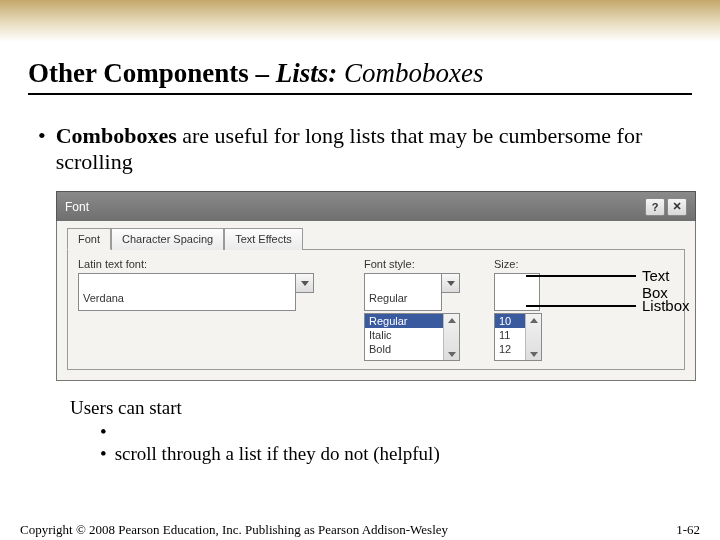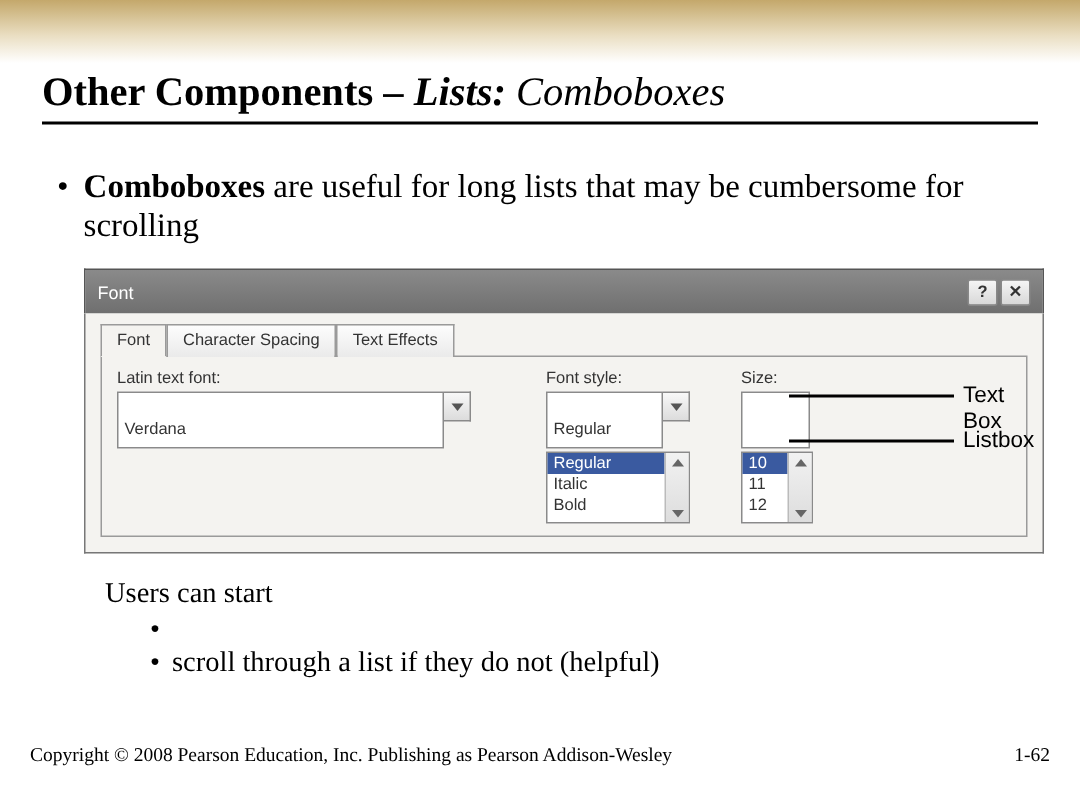--- a/index.html
+++ b/index.html
@@ -1,19 +1,19 @@
 <!DOCTYPE html>
 <html><head>
 <meta charset="utf-8">
 <style>
   * { box-sizing: border-box; margin: 0; padding: 0; }
   html, body { width: 720px; height: 540px; font-family: "Times New Roman", serif; background: #fff; overflow: hidden; }
   .top-grad { height: 42px; background: linear-gradient(#c4a86b 0%, #e9ddc0 55%, #fff 100%); }
   .slide { padding: 0 28px; }
-  .title { font-size: 27px; font-weight: bold; margin-top: 4px; }
+  .title { font-size: 27px; font-weight: bold; margin-top: 16px; }
   .title .italic { font-style: italic; }
   .title .sub { font-weight: normal; font-style: italic; }
   .rule { height: 2px; background: #000; margin-top: 4px; }
   .bullets { font-size: 22px; margin-top: 28px; margin-left: 10px; }
   .b1 { display: flex; }
   .b1 .dot { margin-right: 10px; }
   .b1 .txt b { font-weight: bold; }
   
   .dialog-wrap { margin: 16px 0 0 28px; position: relative; width: 640px; }
   .dlg-title { background: linear-gradient(#8a8a8a,#6f6f6f); color: #fff; font: 12px Tahoma, sans-serif; padding: 6px 8px; display: flex; align-items: center; border: 1px solid #555; border-bottom: none; height: 30px; }
@@ -47,21 +47,21 @@
   .co-line { position:absolute; height:2px; background:#000; }
   .co1 { width:110px; top:84px; left:470px; position:absolute;}
   .co-lbl1 { position:absolute; left:586px; top:76px; font:15px Arial,sans-serif;}
   .co2 { width:110px; top:114px; left:470px; position:absolute; height:2px; background:#000;}
   .co-lbl2 { position:absolute; left:586px; top:106px; font:15px Arial,sans-serif;}
   
   .lower { font-size:19px; margin-top:16px; margin-left:42px; }
   .lower2 { font-size:19px; margin-left:72px; margin-top:2px;}
   .lower2 .row{display:flex;}
   .lower2 .dot{margin-right:8px;}
-  .footer { position:absolute; bottom:29px; left:20px; right:20px; display:flex; justify-content:space-between; font-size:13px;}
+  .footer { position:absolute; bottom:2px; left:20px; right:20px; display:flex; justify-content:space-between; font-size:13px;}
 </style>
 </head>
 <body>
 
 <div class="top-grad"></div>
 
 <div class="slide">
   <div class="title">
     <span>Other Components – </span><span class="italic">Lists:</span><span class="sub"> Comboboxes</span>
   </div>

